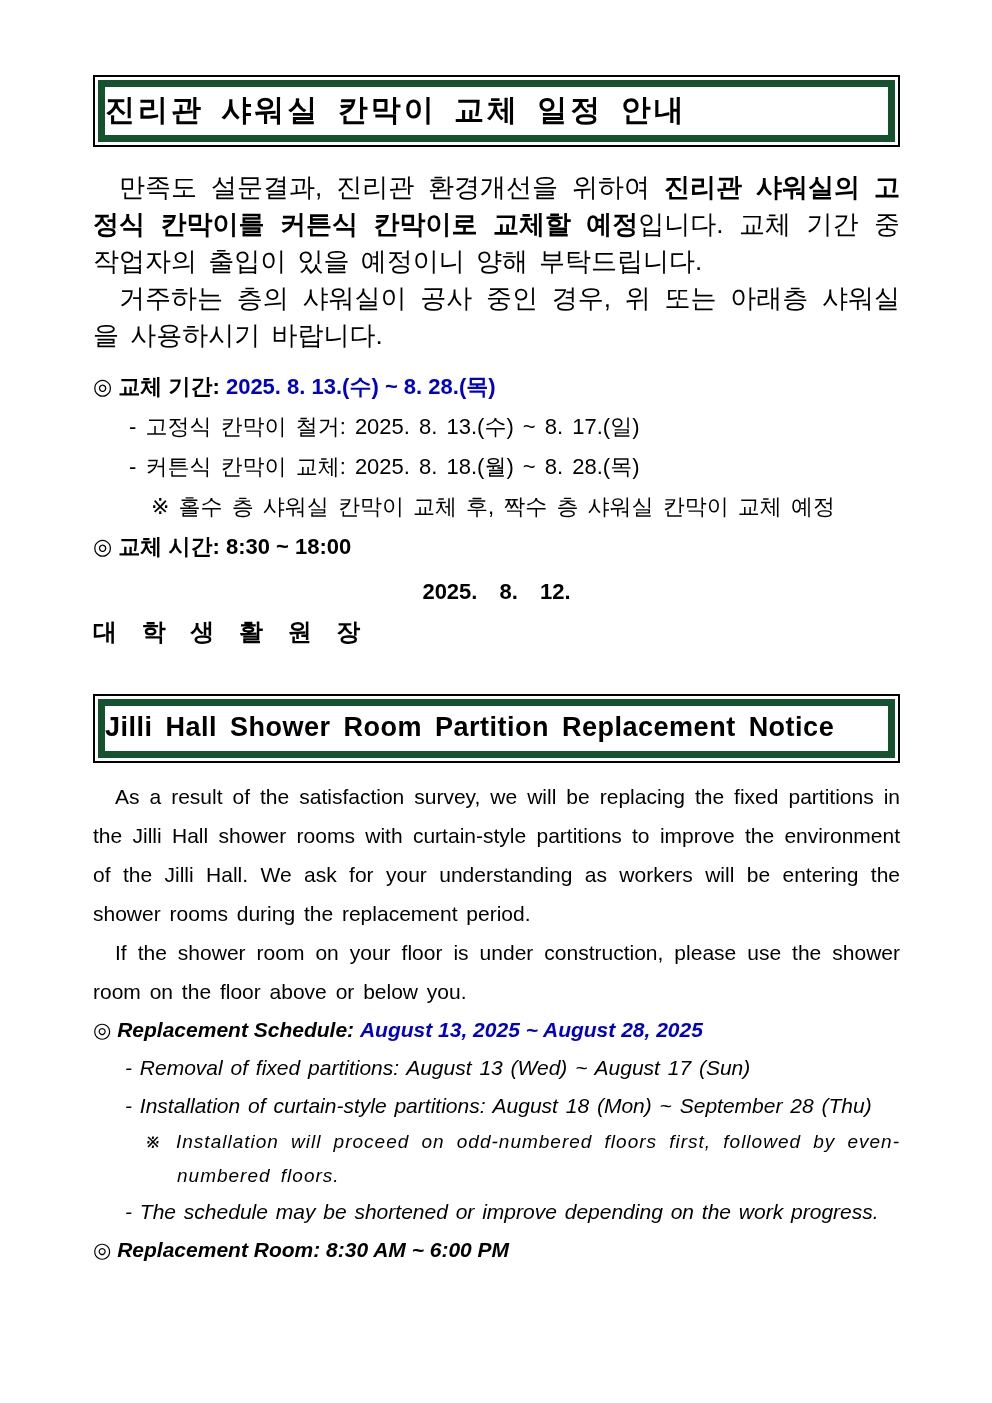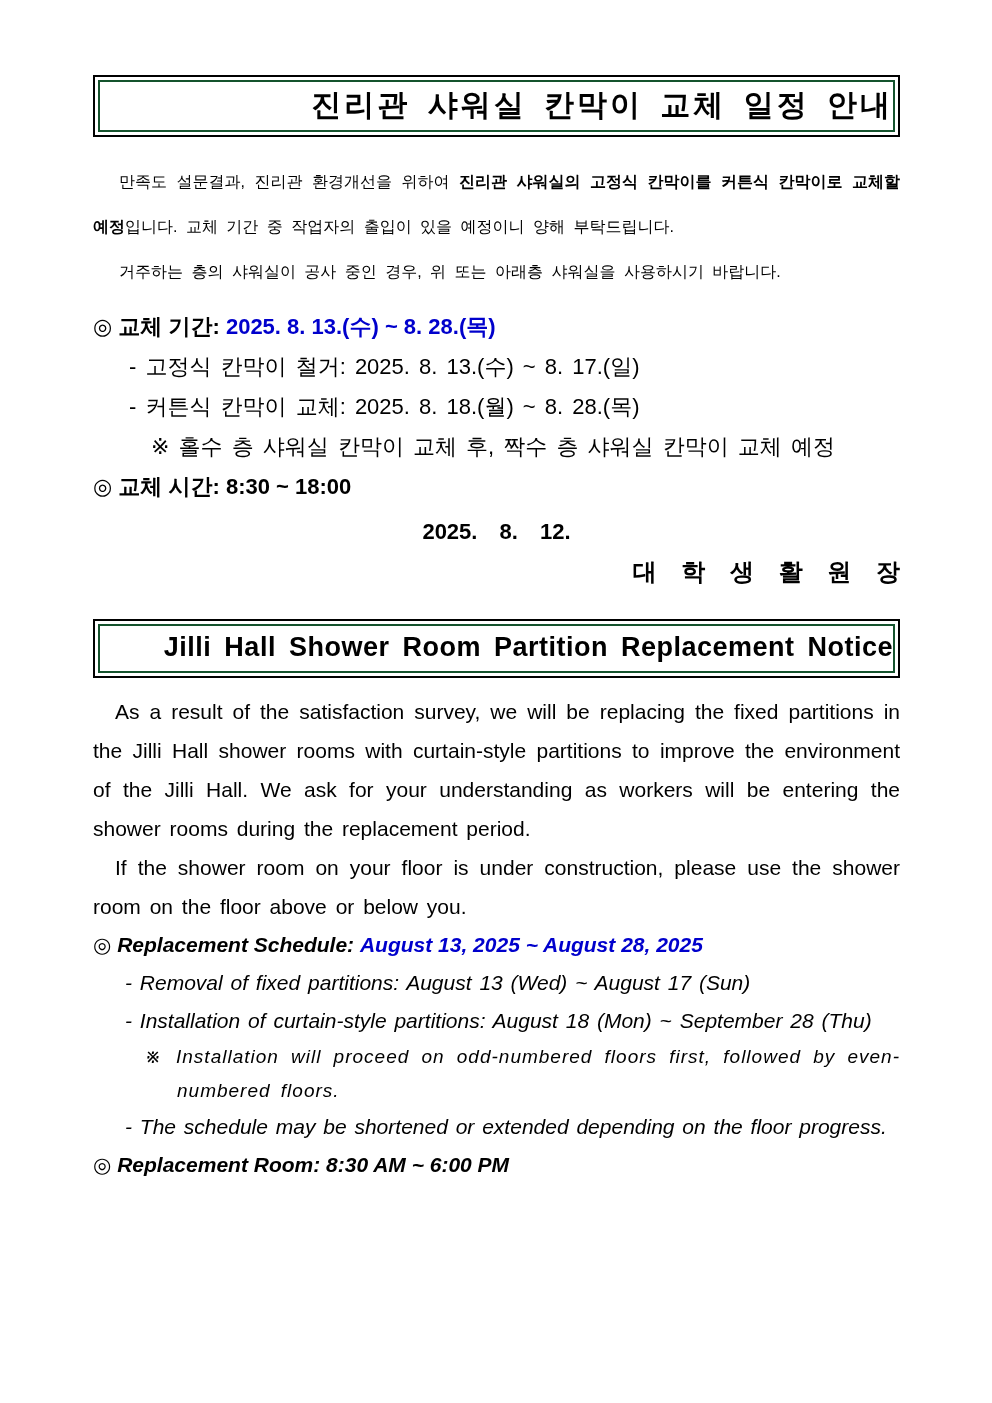--- a/index.html
+++ b/index.html
@@ -14,42 +14,42 @@
     overflow: hidden;
   }
 
   
   .title-box-outer {
     border: 2px solid #000;
     padding: 3px;
     background: #fff;
   }
   .title-box-inner {
-    border: 2px solid #14532d;
-    text-align: right;
+    border: 7px solid #14532d;
+    text-align: left;
   }
   .ko-title-text {
     font-size: 30px;
     line-height: 36px;
     font-weight: bold;
     letter-spacing: 3px;
     word-spacing: 6px;
     padding: 5px 0 7px;
   }
   .en-title-text {
     font-size: 27px;
     line-height: 33px;
     font-weight: bold;
     letter-spacing: 0.5px;
     word-spacing: 5px;
     padding: 5px 0 7px;
   }
 
   
-  .ko-intro { margin-top: 22px; font-size: 16px; line-height: 45px; }
+  .ko-intro { margin-top: 22px; font-size: 26px; line-height: 37px; }
   .ko-intro p { text-align: justify; text-indent: 26px; word-spacing: 4px; }
   .ko-intro .em { font-weight: bold; }
 
   .ko-list { margin-top: 13px; font-size: 22px; line-height: 40px; }
   .ko-list .head { font-weight: normal; }
   .ko-list .head .lbl { font-weight: bold; }
   .ko-list .head .marker { font-weight: normal; }
   .ko-list .sub { padding-left: 36px; word-spacing: 3px; }
   .ko-list .note { padding-left: 58px; word-spacing: 3px; }
   .ko-list .head-bold .lbl, .ko-list .head-bold .val { font-weight: bold; }
@@ -59,29 +59,29 @@
   .date-line {
     margin-top: 8px;
     text-align: center;
     font-size: 22px;
     line-height: 34px;
     font-weight: bold;
     word-spacing: 16px;
   }
   .signer-line {
     margin-top: 6px;
-    text-align: right;
+    text-align: left;
     font-size: 24px;
     line-height: 34px;
     font-weight: bold;
     word-spacing: 18px;
   }
 
   
-  .en-box { margin-top: 30px; }
+  .en-box { margin-top: 45px; }
   .en-body { margin-top: 14px; font-size: 21px; line-height: 39px; }
   .en-body p { text-align: justify; text-indent: 22px; word-spacing: 3px; }
 
   .en-list { font-size: 21px; line-height: 38px; font-style: italic; }
   .en-list .head .lbl { font-weight: bold; }
   .en-list .head .marker { font-weight: normal; }
   .en-list .sub { padding-left: 32px; word-spacing: 2px; }
   .en-list .note {
     padding-left: 84px;
     text-indent: -32px;
@@ -146,21 +146,21 @@
 
     <div class="en-list">
       <div class="head">
         <span class="marker">◎</span>
         <span class="lbl">Replacement Schedule:</span>
         <span class="blue">August 13, 2025 ~ August 28, 2025</span>
       </div>
       <div class="sub">- Removal of fixed partitions: August 13 (Wed) ~ August 17 (Sun)</div>
       <div class="sub">- Installation of curtain-style partitions: August 18 (Mon) ~ September 28 (Thu)</div>
       <div class="note">※ Installation will proceed on odd-numbered floors first, followed by even-numbered floors.</div>
-      <div class="sub">- The schedule may be shortened or extended depending on the floor progress.</div>
+      <div class="sub">- The schedule may be shortened or improve depending on the work progress.</div>
       <div class="head head-bold">
         <span class="marker">◎</span>
         <span class="lbl">Replacement Room:</span>
         <span class="val">8:30 AM ~ 6:00 PM</span>
       </div>
     </div>
 
   </section>
 </div>
 

